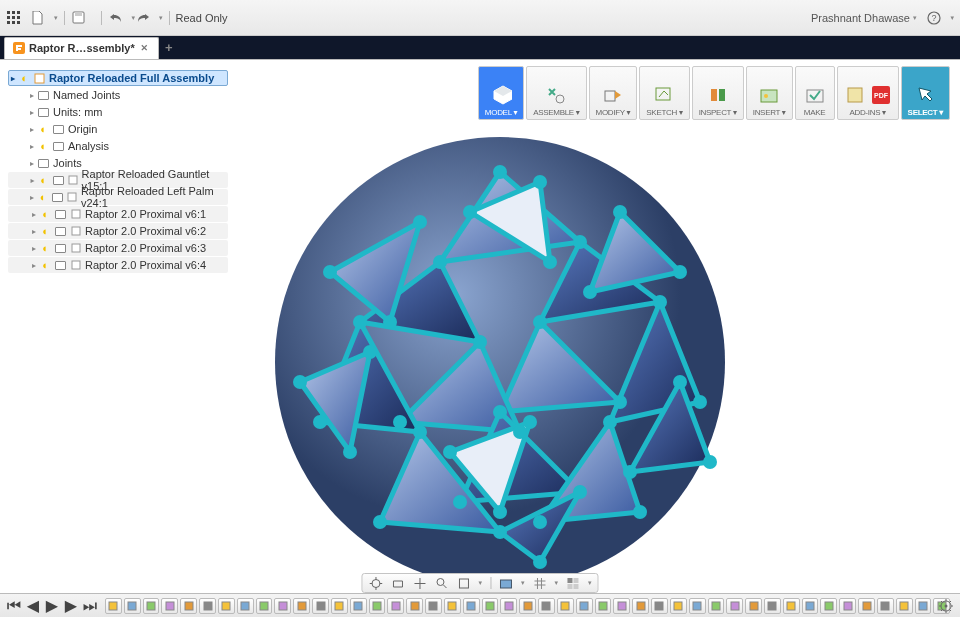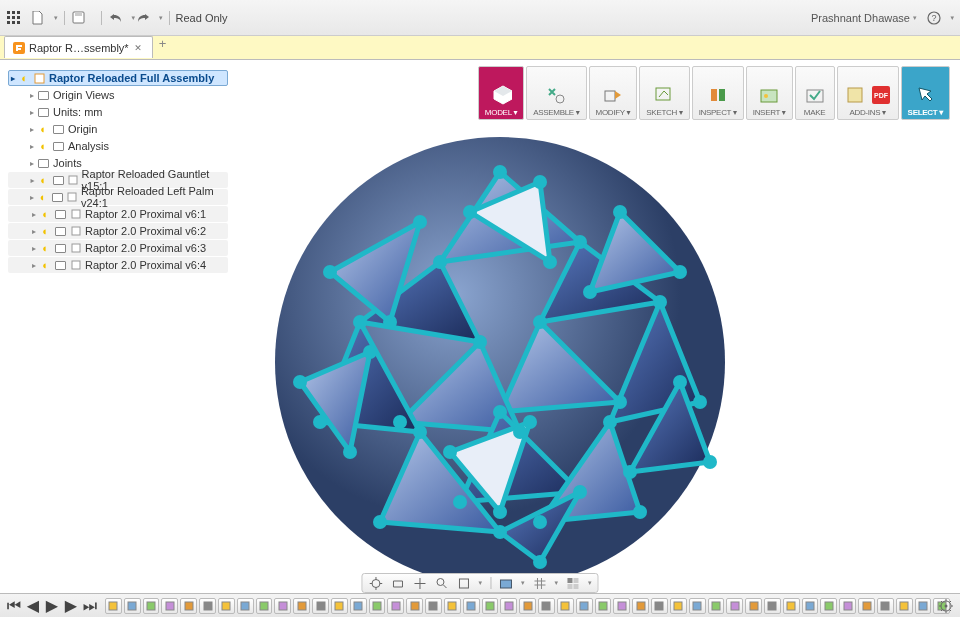--- a/index.html
+++ b/index.html
@@ -5,42 +5,42 @@
 * { margin: 0; padding: 0; box-sizing: border-box; font-family: "Segoe UI", Arial, sans-serif; }
 body { width: 960px; height: 627px; background: #fff; overflow: hidden; position: relative; }
 
 
 .menubar { height: 36px; background: linear-gradient(#f5f5f5,#e8e8e8); border-bottom: 1px solid #ccc; display: flex; align-items: center; padding: 0 6px; font-size: 11px; color: #444; }
 .menubar .mb-ico { width: 16px; height: 16px; display: inline-flex; align-items: center; justify-content: center; margin-right: 8px; cursor: pointer; }
 .menubar .sep { width: 1px; height: 14px; background: #bbb; margin: 0 6px; }
 .menubar .spacer { flex: 1; }
 
 
-.tabstrip { height: 24px; background: #fef9c3; border-bottom: 1px solid #bbb; display: flex; align-items: flex-start; padding-left: 4px; font-size: 11px; }
+.tabstrip { height: 24px; background: #0f172a; border-bottom: 1px solid #bbb; display: flex; align-items: center; padding-left: 4px; font-size: 11px; font-weight: bold; }
 .tab { height: 22px; line-height: 22px; padding: 0 8px; background: #fff; border: 1px solid #bbb; border-bottom: none; border-radius: 2px 2px 0 0; display: flex; align-items: center; gap: 4px; color: #333; }
 .tab .close { width: 11px; height: 11px; display: inline-flex; align-items: center; justify-content: center; font-size: 9px; color: #777; cursor: pointer; }
 .tab .ficon { width: 12px; height: 12px; }
 
 
 .main { position: relative; height: 557px; background: #fff; }
 .browser { position: absolute; top: 10px; left: 8px; width: 220px; font-size: 11px; color: #333; }
 .browser .row { display: flex; align-items: center; gap: 4px; height: 16px; margin-bottom: 1px; }
 .browser .row.top { background: #cfe6ff; border: 1px solid #7aa9d4; border-radius: 2px; padding: 0 2px; font-weight: 600; color: #0a4b8d; }
 .browser .row.item { background: #f2f2f2; border-radius: 2px; padding: 0 2px; }
 .browser .ic { width: 11px; height: 11px; display: inline-flex; align-items: center; justify-content: center; }
 .browser .bulb { color: #f2c200; }
 .browser .folder { width: 11px; height: 9px; border: 1px solid #888; border-radius: 1px; background: #fff; }
 .browser .indent { width: 18px; }
 
 
 .ribbon { position: absolute; top: 6px; right: 10px; height: 54px; display: flex; gap: 2px; }
 .ribbon .grp { border: 1px solid #ccc; border-radius: 2px; background: linear-gradient(#fafafa,#ededed); display: flex; flex-direction: column; align-items: center; justify-content: flex-end; padding: 3px 6px 2px; min-width: 40px; }
 .ribbon .grp .icons { display: flex; gap: 4px; }
 .ribbon .grp .lbl { font-size: 8px; color: #666; letter-spacing: -0.3px; margin-top: 2px; white-space: nowrap; }
-.ribbon .grp.active { background: #be185d; color: #fff; }
+.ribbon .grp.active { background: #3b82f6; color: #fff; }
 .ribbon .grp.active .lbl { color: #fff; }
 .ribbon .grp.sel { background: #3ba5c9; font-weight: bold; }
 .ribbon .bic { width: 22px; height: 22px; border-radius: 2px; display: inline-flex; align-items: center; justify-content: center; }
 
 
 .viewport { position: absolute; top: 62px; left: 230px; width: 540px; height: 480px; display: flex; align-items: center; justify-content: center; }
 
 
 .navtb { position: absolute; bottom: 24px; left: 50%; transform: translateX(-50%); height: 20px; border: 1px solid #c4c4c4; border-radius: 3px; background: linear-gradient(#fdfdfd,#ebebeb); display: flex; align-items: center; gap: 8px; padding: 0 6px; }
 .navtb .nic { width: 14px; height: 14px; display: inline-flex; align-items: center; justify-content: center; cursor: pointer; }
@@ -227,21 +227,21 @@
         </span>
       <span>Raptor Reloaded Full Assembly</span>
     </div>
     <div id="browser-rows">
         <div class="row ">
           <span class="indent"></span>
           <span style="font-size:8px;color:#888">▸</span>
           <span class="ic">
             <span class="folder"></span>
           </span>
-          <span>Origin Views</span>
+          <span>Named Joints</span>
         </div>
         <div class="row ">
           <span class="indent"></span>
           <span style="font-size:8px;color:#888">▸</span>
           <span class="ic">
             <span class="folder"></span>
           </span>
           <span>Units: mm</span>
         </div>
         <div class="row ">

